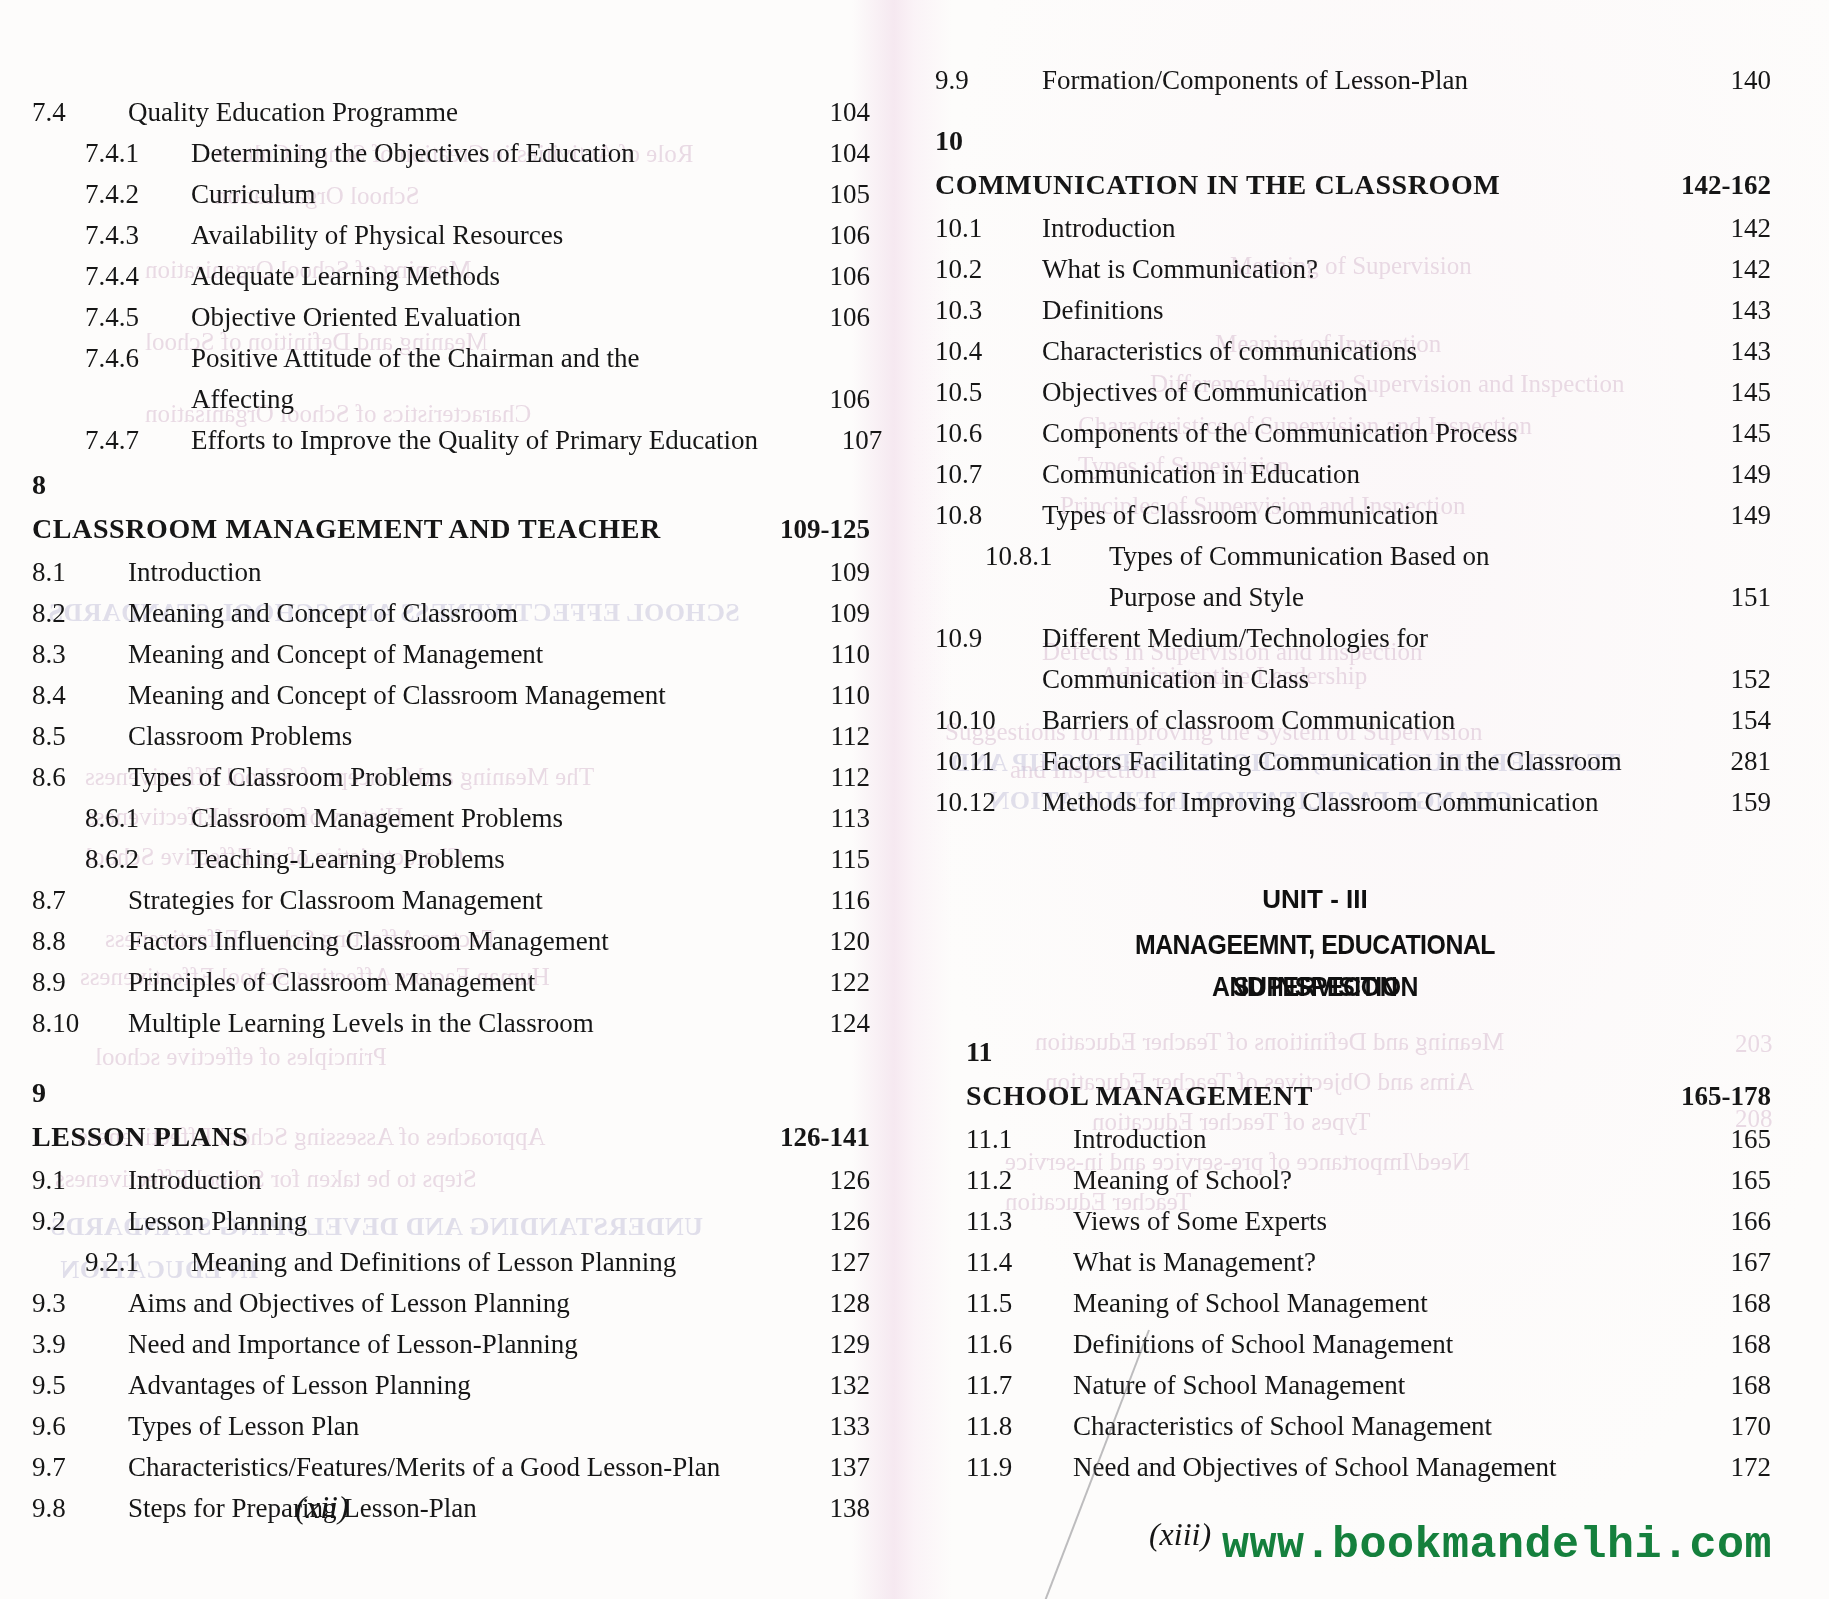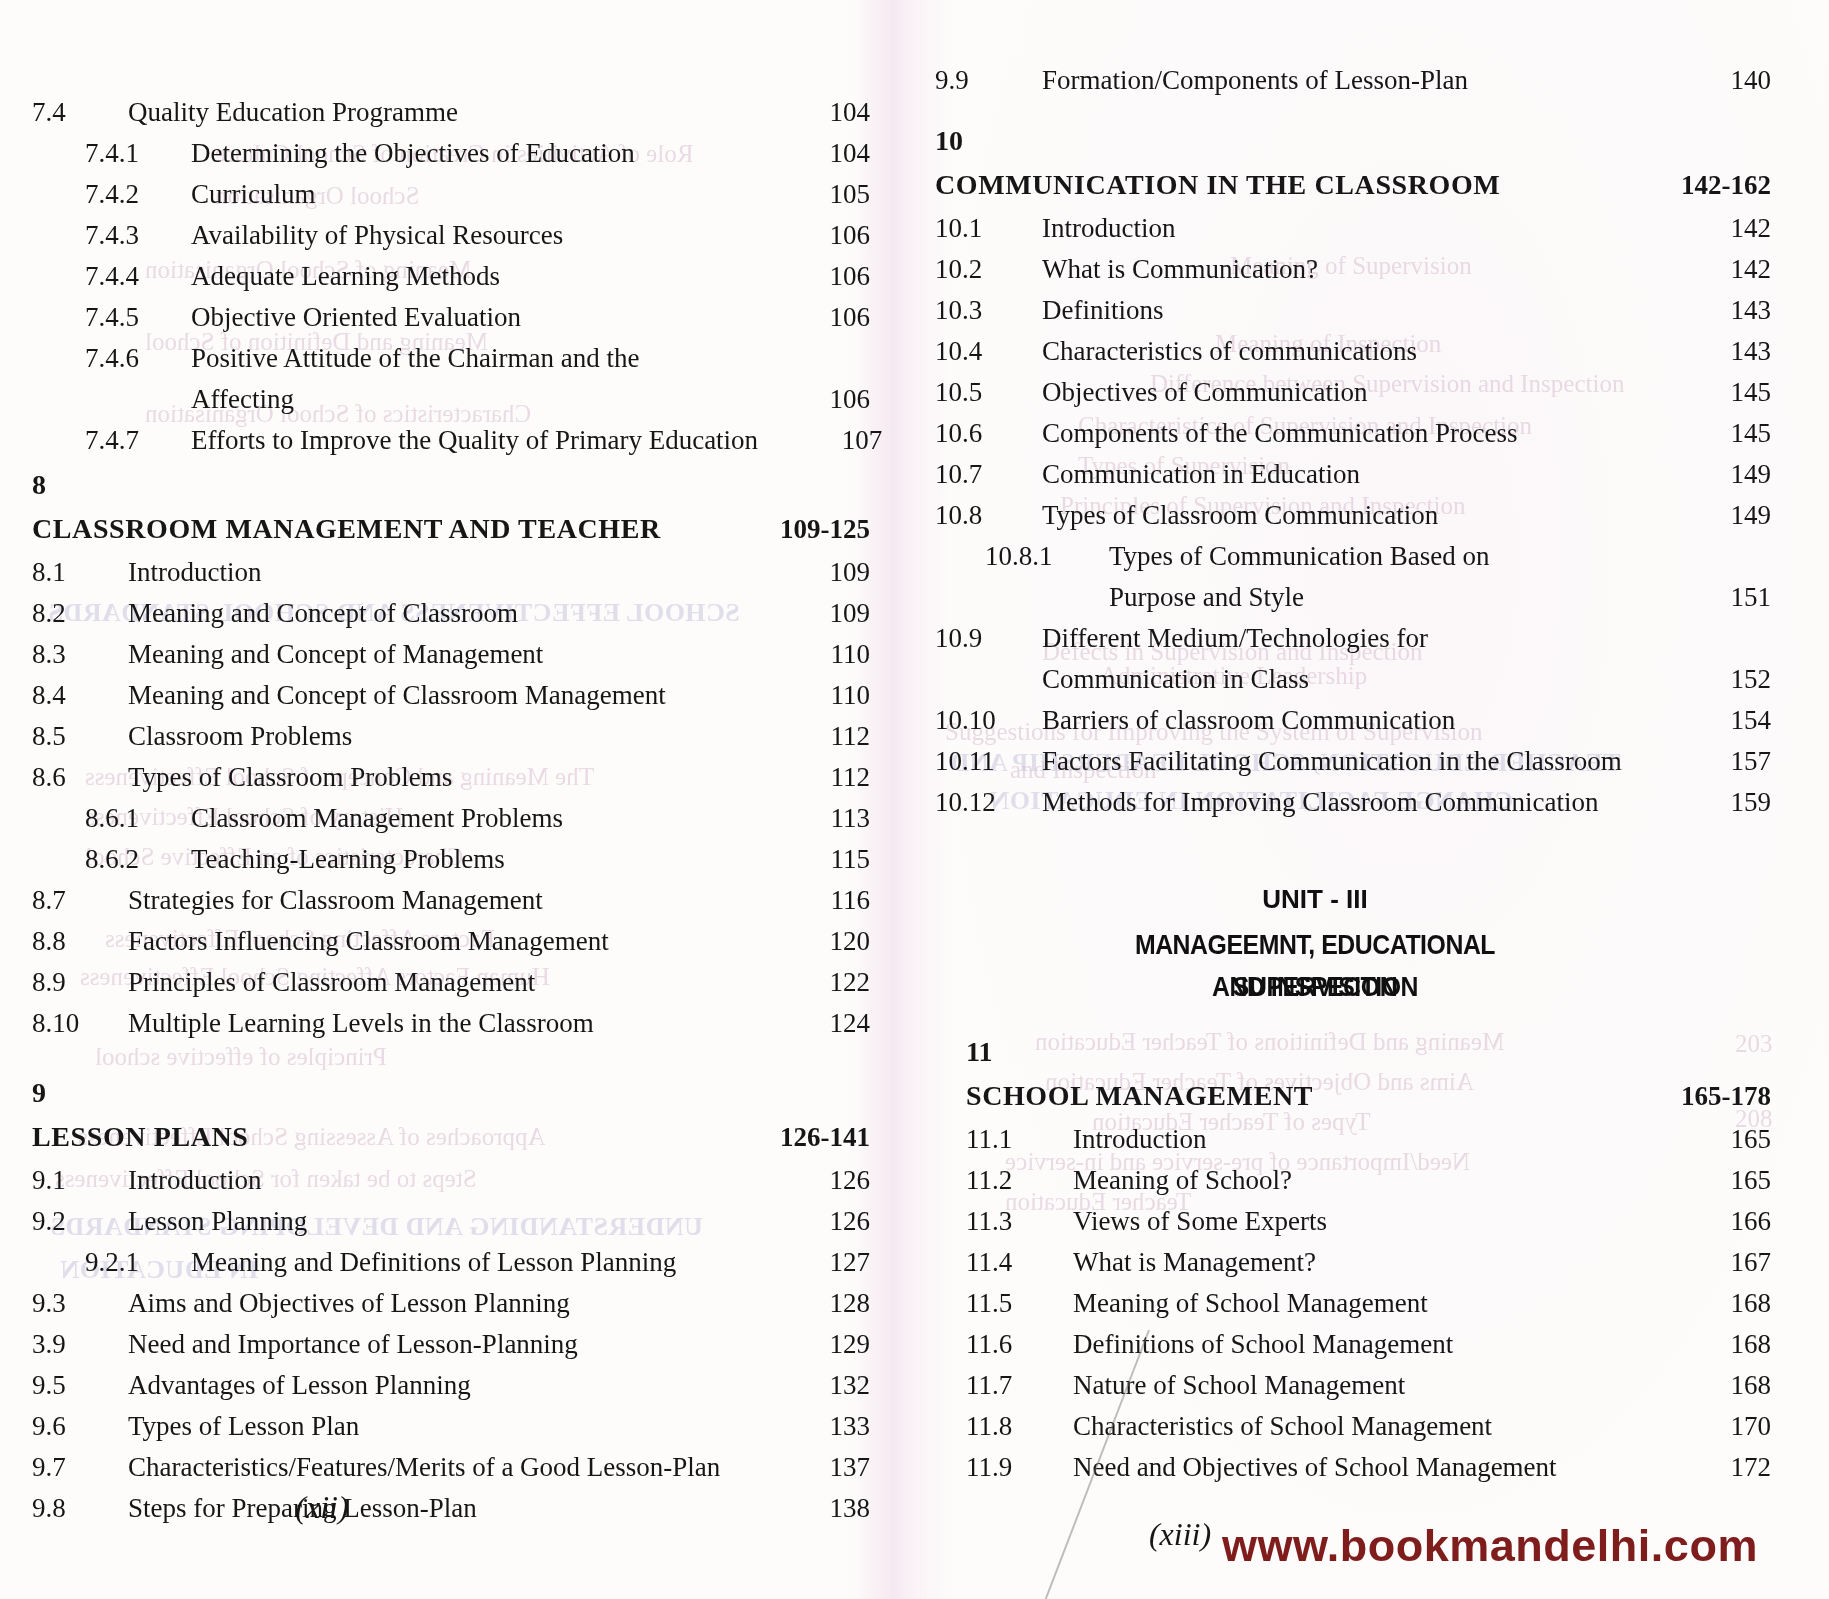--- a/index.html
+++ b/index.html
@@ -42,22 +42,22 @@
   .unit .unit-line{text-align:center;font-family:"Liberation Sans","DejaVu Sans",sans-serif;font-weight:bold;color:#101010;}
   .unit{width:460px;left:150px;right:auto;}
   .unit-line0{font-size:26px;height:50px;line-height:50px;letter-spacing:0;}
   .unit-line1{font-size:27px;height:42px;line-height:42px;letter-spacing:-0.5px;transform:scaleX(0.92);}
   .unit-line2{font-size:27px;height:42px;line-height:42px;letter-spacing:-0.5px;transform:scaleX(0.92);}
 
   .folio{position:absolute;font-size:32px;font-style:italic;margin-top:20px;}
   .pl .folio{top:1469px;left:250px;width:80px;text-align:center;}
   .pr .folio{top:1496px;left:200px;width:90px;text-align:center;}
 
-  .watermark{position:absolute;top:1520px;left:1222px;font-family:Liberation Sans, sans-serif;
-    font-weight:bold;font-size:45px;color:#7f1d1d;letter-spacing:0.5px;}
+  .watermark{position:absolute;top:1520px;left:1222px;font-family:Liberation Mono, monospace;
+    font-weight:bold;font-size:45px;color:#15803d;letter-spacing:0.5px;}
 
   
   .ghosts{position:absolute;inset:0;pointer-events:none;}
   .ghosts div{position:absolute;font-size:25px;color:#d9bfd2;opacity:0.55;filter:blur(0.6px);white-space:nowrap;}
   .ghosts div.mir{transform:scaleX(-1);}
   .ghosts div.bld{font-weight:bold;font-size:26px;color:#c9c7dd;letter-spacing:0.5px;}
   .ghosts div:nth-child(1){top:140px;left:215px;}
   .ghosts div:nth-child(2){top:182px;left:215px;}
   .ghosts div:nth-child(3){top:256px;left:145px;}
   .ghosts div:nth-child(4){top:328px;left:145px;}
@@ -387,21 +387,21 @@
           <span class="pg">152</span>
         </div>
         <div class="row ind0">
           <span class="num">10.10</span>
           <span class="title">Barriers of classroom Communication</span>
           <span class="pg">154</span>
         </div>
         <div class="row ind0">
           <span class="num">10.11</span>
           <span class="title">Factors Facilitating Communication in the Classroom</span>
-          <span class="pg">157</span>
+          <span class="pg">281</span>
         </div>
         <div class="row ind0">
           <span class="num">10.12</span>
           <span class="title">Methods for Improving Classroom Communication</span>
           <span class="pg">159</span>
         </div>
       </div>
       <div class="block unit" id="rp-b2">
         <div class="unit-line unit-line0">UNIT - III</div>
         <div class="unit-line unit-line1">MANAGEEMNT, EDUCATIONAL SUPERVISION</div>

